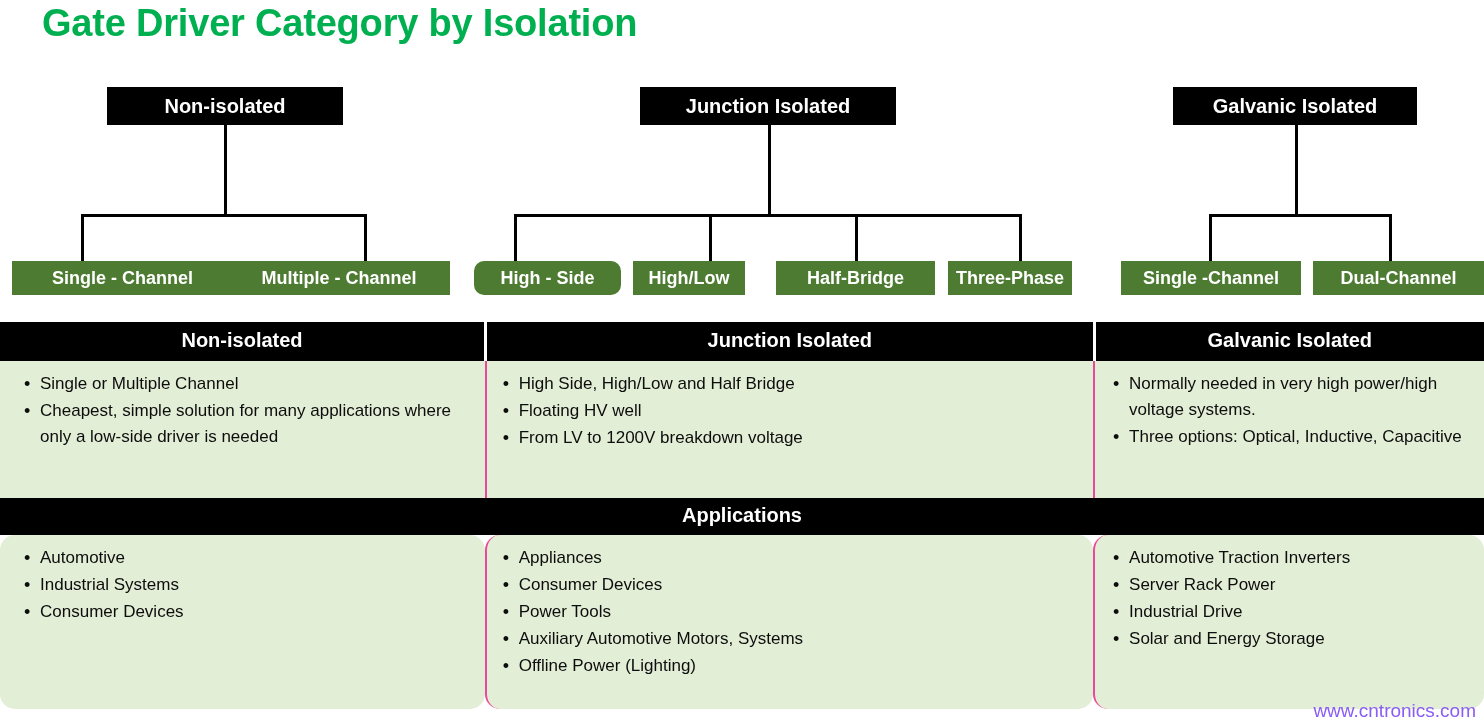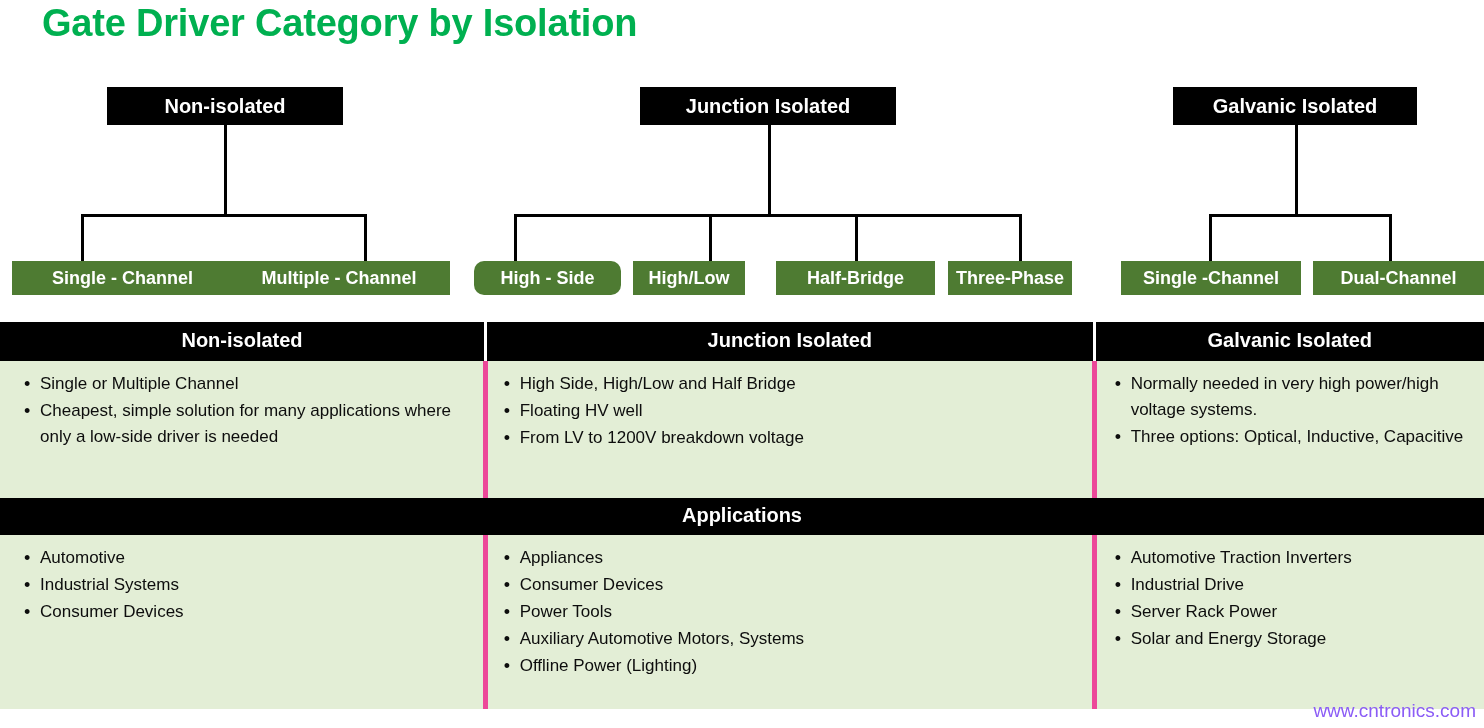--- a/index.html
+++ b/index.html
@@ -92,21 +92,21 @@
     font-weight: bold;
     text-align: center;
     padding: 7px 0 9px 0;
   }
   .hdr-row .cell + .cell { border-left: 3px solid #ffffff; }
 
   .body-row .cell {
     background: #E3EED6;
     padding: 10px 0 14px 0;
   }
-  .body-row .cell + .cell { border-left: 5px solid #ec4899; }
+  .body-row .cell + .cell { border-left: 2px solid #ec4899; }
 
   .col-1 { width: 486px; }
   .col-2 { width: 608px; }
   .col-3 { width: 390px; }
 
   .apps-row {
     background: #000000;
     color: #ffffff;
     font-size: 20px;
     font-weight: bold;
@@ -136,21 +136,21 @@
     top: 0;
     font-size: 18px;
     line-height: 26px;
     color: #0d0d0d;
   }
   .cell-1 ul.bullets { padding-left: 24px; }
   .cell-2 ul.bullets { padding-left: 16px; }
   .cell-3 ul.bullets { padding-left: 18px; }
 
   .spacer-1 { min-height: 113px; }
-  .spacer-2 { min-height: 150px; }
+  .spacer-2 { min-height: 150px; border-radius: 15px; }
 
   
   .watermark {
     position: absolute;
     right: 8px;
     bottom: 6px;
     font-size: 19px;
     color: #8b5cf6;
     white-space: nowrap;
   }
@@ -241,22 +241,22 @@
           <li>Appliances</li>
           <li>Consumer Devices</li>
           <li>Power Tools</li>
           <li>Auxiliary Automotive Motors, Systems</li>
           <li>Offline Power (Lighting)</li>
         </ul>
       </div>
       <div class="cell col-3 cell-3 spacer-2">
         <ul class="bullets">
           <li>Automotive Traction Inverters</li>
+          <li>Server Rack Power</li>
           <li>Industrial Drive</li>
-          <li>Server Rack Power</li>
           <li>Solar and Energy Storage</li>
         </ul>
       </div>
     </div>
   </div>
 
   <div class="watermark">www.cntronics.com</div>
 
 </div>
 

